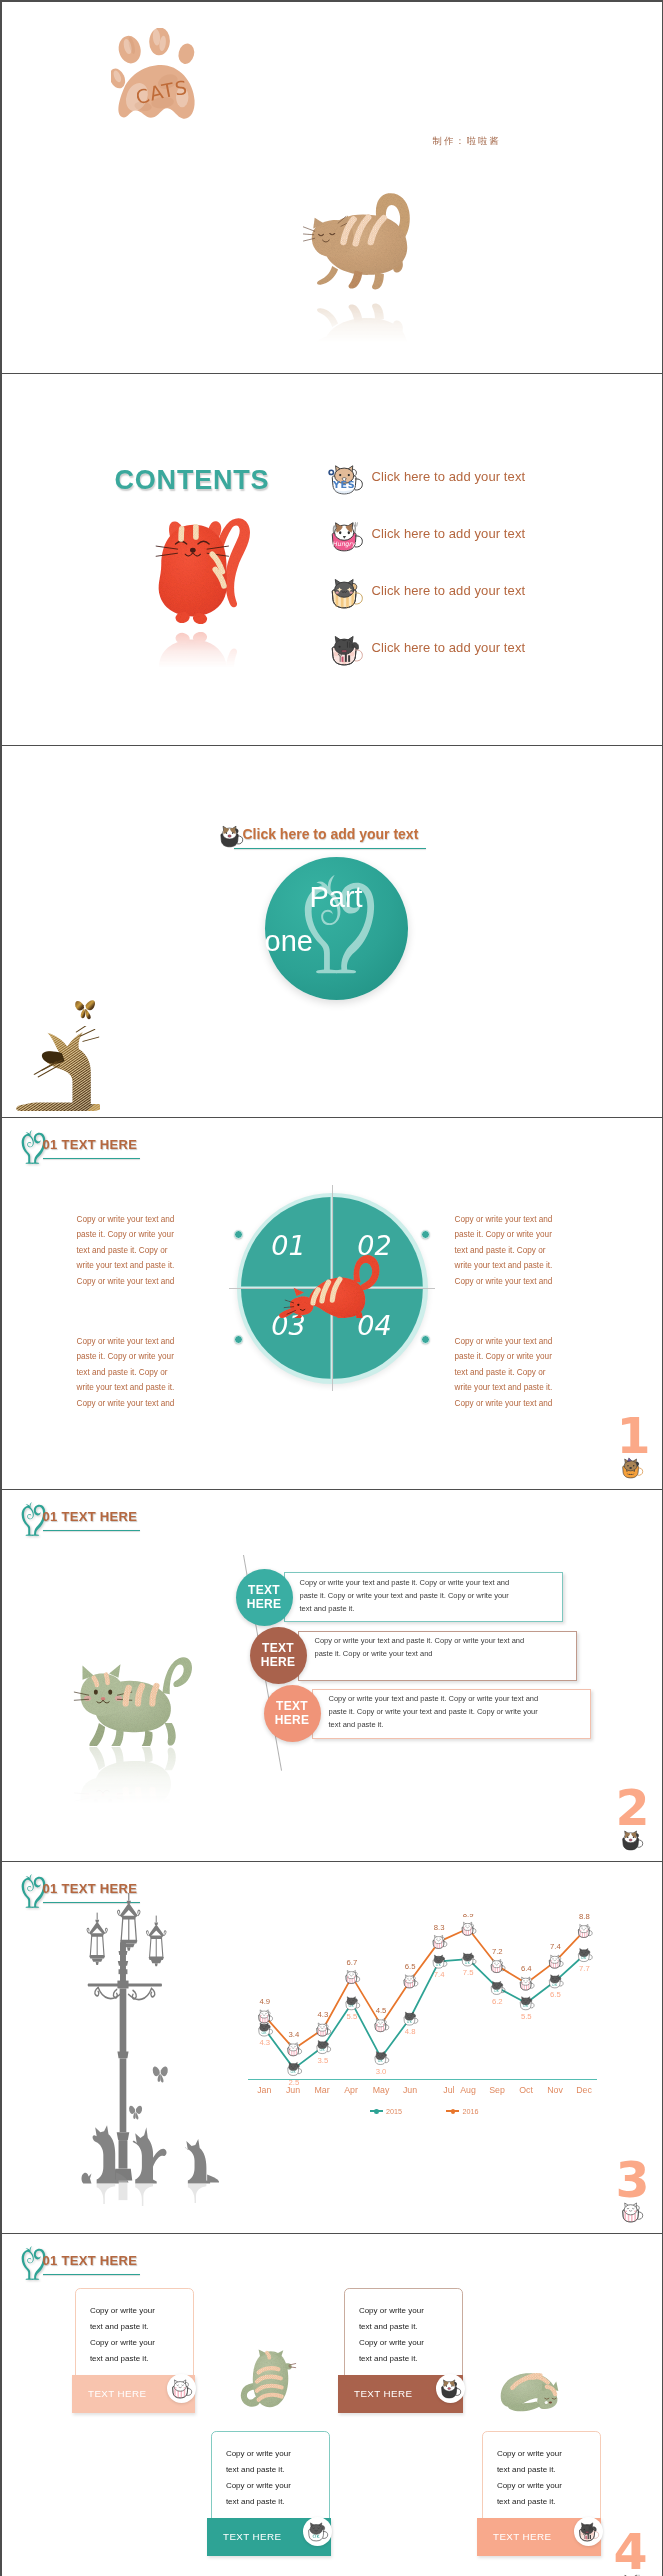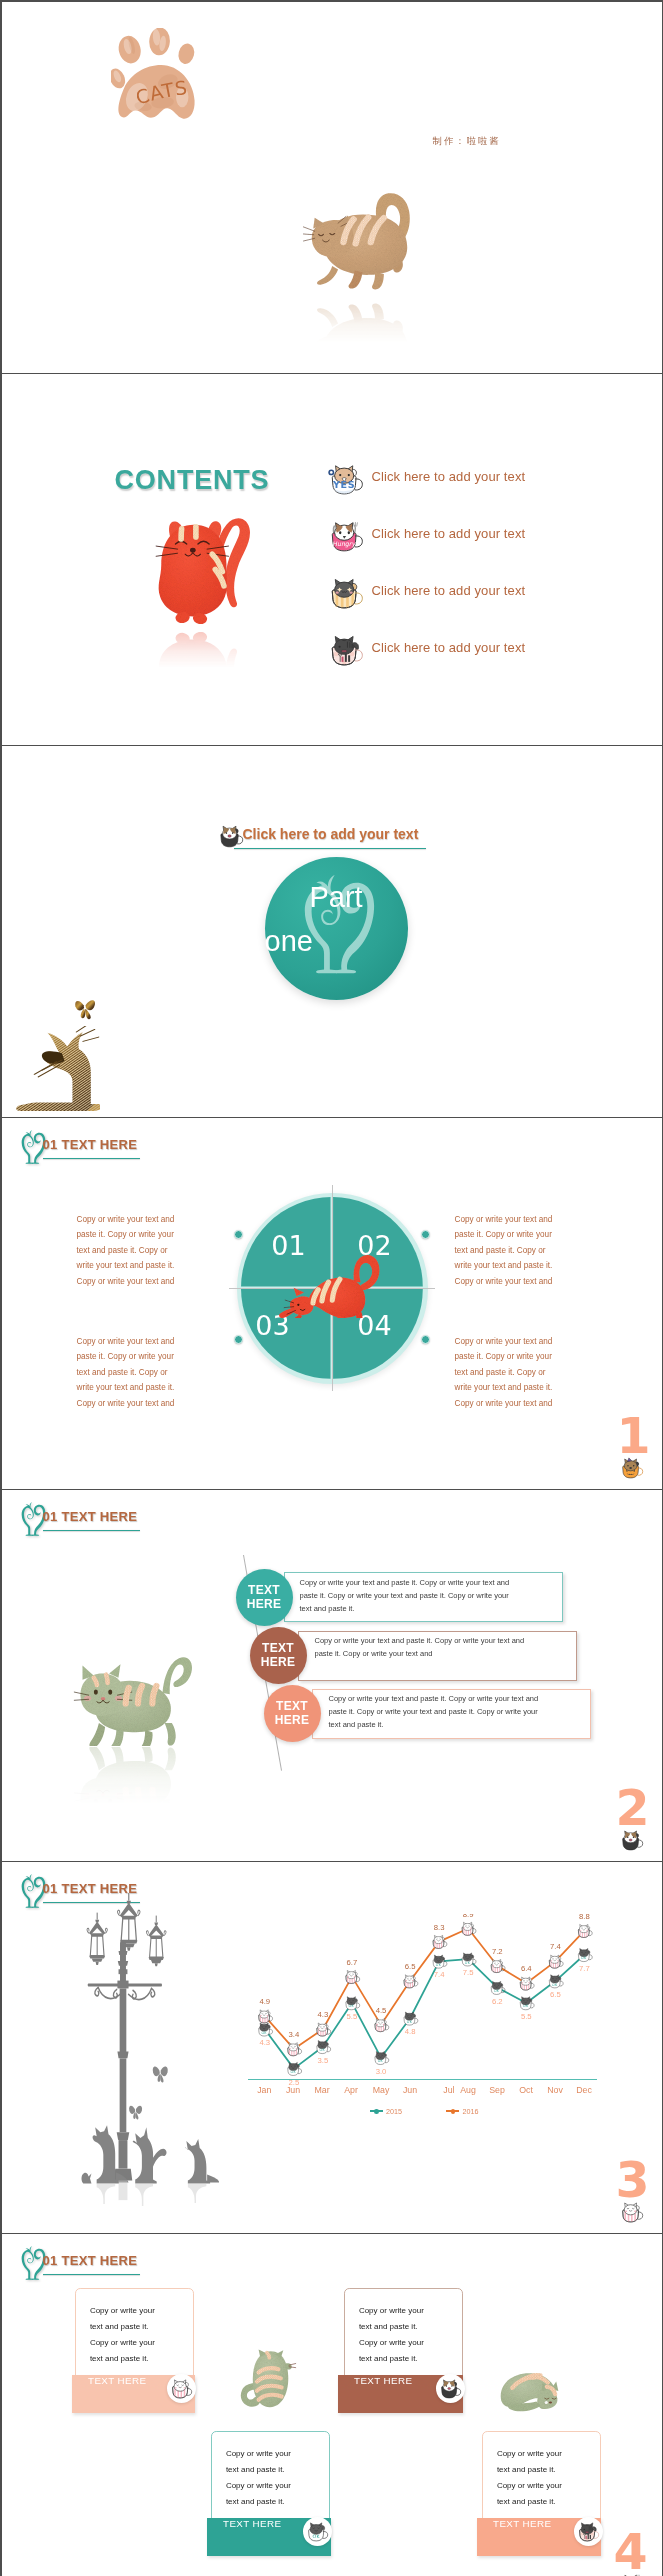--- a/index.html
+++ b/index.html
@@ -24,21 +24,21 @@
   .qdot{position:absolute;width:9.3px;height:9.3px;border-radius:50%;background:#3aa79b;
         border:1.5px solid #dff1ee;box-shadow:0 0.5px 1.5px rgba(0,0,0,.25);box-sizing:border-box;}
 
   .lbox{background:#fff;box-shadow:1.5px 2.1px 3.1px rgba(0,0,0,.13);box-sizing:border-box;}
   .lbadge{position:absolute;width:57px;height:57px;border-radius:50%;color:#fff;font-size:12px;
      font-weight:bold;display:flex;flex-direction:column;align-items:center;justify-content:center;
      line-height:14px;letter-spacing:0.3px;box-shadow:0 1.5px 4.1px rgba(0,0,0,.18);}
 
   .card{background:#fff;border:0.5px solid #ddd;border-radius:5.2px 5.2px 0 0;box-sizing:border-box;}
   .card-body{margin:0;padding:14.4px 0 0 14.4px;font-size:8px;line-height:16px;color:#222;width:77px;}
-  .card-bar{display:flex;padding-left:16.5px;box-sizing:border-box;color:#fff;
+  .card-bar{display:flex;align-items:center;padding-left:16.5px;box-sizing:border-box;color:#fff;
      font-size:9.8px;letter-spacing:0.4px;box-shadow:1px 1.5px 3.1px rgba(0,0,0,.12);}
   .card-icon{position:absolute;width:29px;height:29px;border-radius:50%;background:#fff;
      display:flex;align-items:center;justify-content:center;box-shadow:0 1px 3.1px rgba(0,0,0,.12);}
 
   .contents-item{position:relative;height:57px;}
   .contents-item .ci-label{position:absolute;left:45px;top:7.2px;font-size:13px;color:#b5673f;letter-spacing:0.1px;}
 
   .refl{transform:scaleY(-1);opacity:.30;filter:blur(0.4px);
         -webkit-mask-image:linear-gradient(to bottom, transparent 0%, rgba(0,0,0,.30) 45%, rgba(0,0,0,.95) 100%);
         mask-image:linear-gradient(to bottom, transparent 0%, rgba(0,0,0,.30) 45%, rgba(0,0,0,.95) 100%);}
@@ -154,31 +154,31 @@
 
 <section class="slide">
   <div class="abs" style="left:18.5px;top:10.3px;width:27px;height:38px;color:#2ea395;filter:drop-shadow(1px 1.5px 1px rgba(0,0,0,.22));">
     <svg viewBox="0 -4 164 212" width="27" height="38">
           <use href="#elegantCat"></use>
         </svg>
   </div>
   <div class="abs sec-label" style="left:41px;top:20.6px;">01 TEXT HERE</div>
   <div class="abs" style="left:41px;top:40px;width:97px;height:1px;background:#2ea395;box-shadow:0 0.5px 1px rgba(0,0,0,.28);"></div>
 
-  <div class="abs" style="left:229px;top:69px;width:203px;height:203px;">
+  <div class="abs" style="left:229px;top:69px;width:203px;height:203px;font-style:italic;">
     <div class="abs" style="left:6.2px;top:6.2px;width:191px;height:191px;border-radius:50%;background:#cdeeea;box-shadow:0 2.1px 6.2px rgba(0,0,0,.09);"></div>
     <div class="abs quadrant" style="clip-path:polygon(0 0,49.3% 0,49.3% 49.3%,0 49.3%);"></div>
     <div class="abs quadrant" style="clip-path:polygon(50.7% 0,100% 0,100% 49.3%,50.7% 49.3%);"></div>
     <div class="abs quadrant" style="clip-path:polygon(0 50.7%,49.3% 50.7%,49.3% 100%,0 100%);"></div>
     <div class="abs quadrant" style="clip-path:polygon(50.7% 50.7%,100% 50.7%,100% 100%,50.7% 100%);"></div>
     <div class="abs" style="left:-1.5px;top:101px;width:206px;height:1px;background:#c4c4c4;"></div>
     <div class="abs" style="left:101px;top:-1.5px;width:1px;height:206px;background:#c4c4c4;"></div>
     <span class="qnum" style="left:28px;top:45px;">01</span>
     <span class="qnum" style="left:114px;top:45px;">02</span>
-    <span class="qnum" style="left:12px;top:125px;">03</span>
+    <span class="qnum" style="left:28px;top:125px;">03</span>
     <span class="qnum" style="left:114px;top:125px;">04</span>
     <span class="qdot" style="left:3.6px;top:43px;"></span>
     <span class="qdot" style="left:190px;top:43px;"></span>
     <span class="qdot" style="left:3.6px;top:148px;"></span>
     <span class="qdot" style="left:190px;top:148px;"></span>
     <div class="abs" style="left:44px;top:64px;width:109px;height:67px;">
       <svg viewBox="0 0 212 142" width="109" height="67">
             <use href="#redCatStretch"></use>
           </svg>
     </div>

